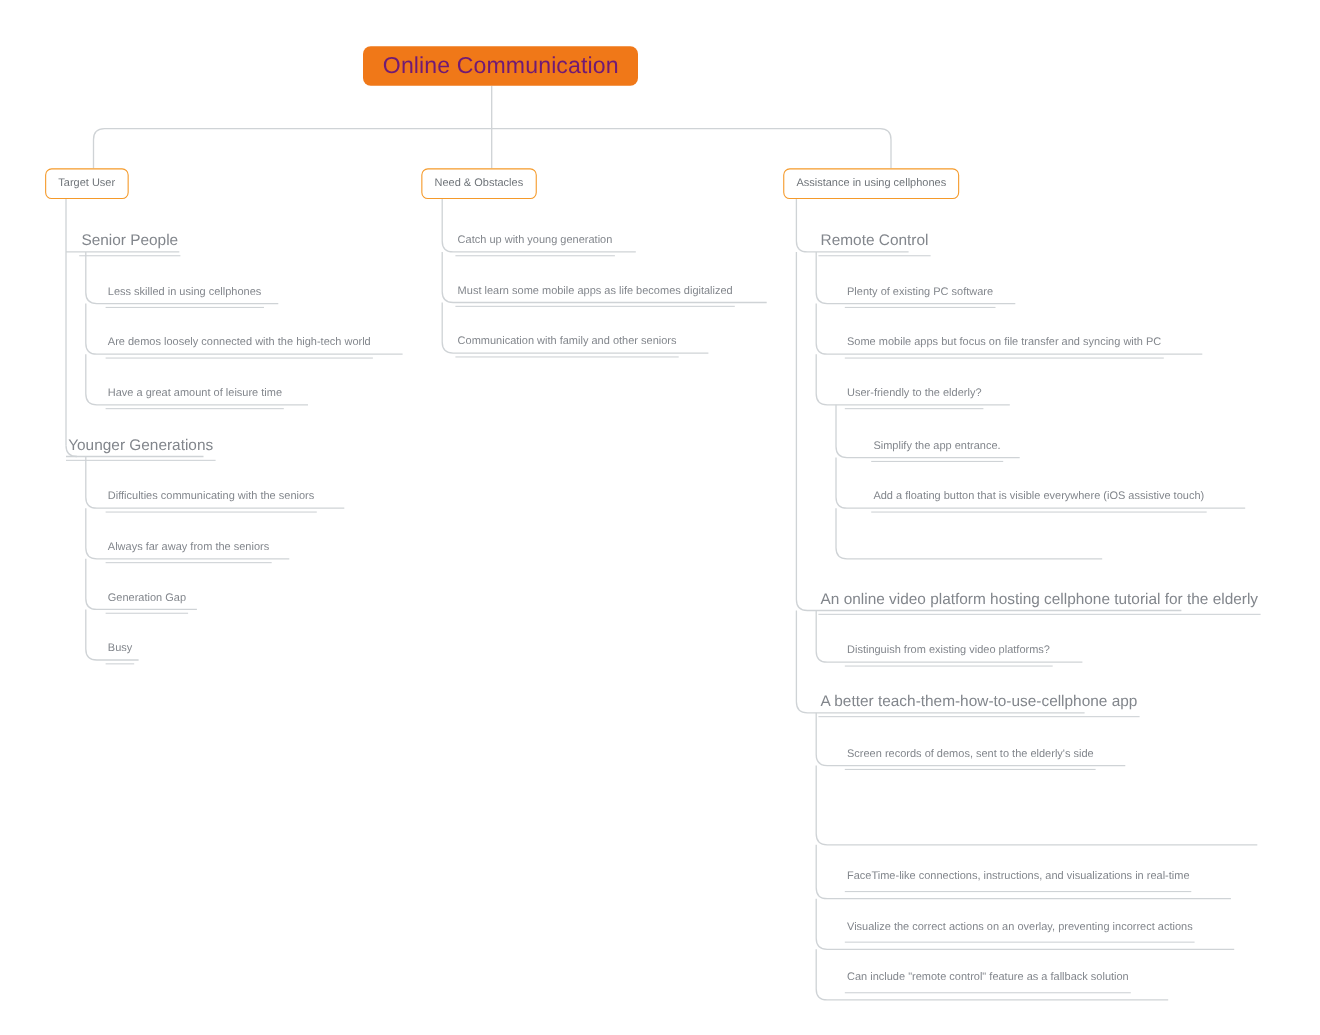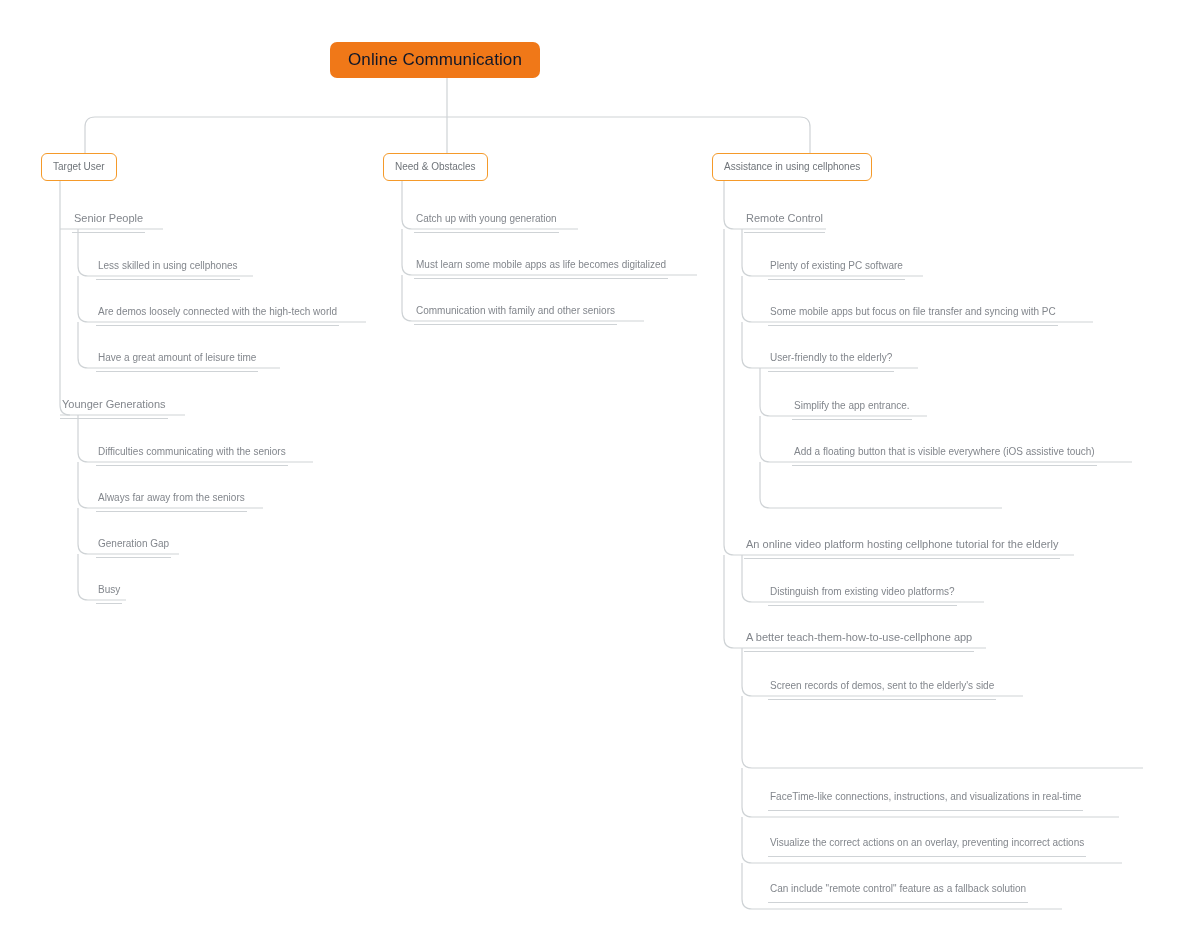--- a/index.html
+++ b/index.html
@@ -30,22 +30,22 @@
   }
   .node {
     position: absolute;
     box-sizing: border-box;
     white-space: nowrap;
   }
   
   .node.root {
     background: #f07818;
     border-radius: 7px;
-    color: #0f172a;
-    font-size: 17px;
+    color: #701a75;
+    font-size: 21px;
     line-height: 36px;
     height: 36px;
     padding: 0 18px;
     letter-spacing: 0.1px;
   }
   
   .node.l1 {
     background: #ffffff;
     border: 1.6px solid #f59a2a;
     border-radius: 6px;
@@ -59,21 +59,21 @@
   .node.u {
     color: #82868c;
     font-size: 10px;
     line-height: 17px;
     padding: 0 2px 5px 2px;
     border-bottom: 1.2px solid #cfd3d6;
   }
   .node.u.wrap {
     white-space: normal;
   }
-  .node.u.d1 { font-size: 11px; }
+  .node.u.d1 { font-size: 14px; }
 </style>
 </head>
 <body>
 
 <div id="canvas">
 
   <svg id="wires" viewBox="0 0 1200 941" xmlns="http://www.w3.org/2000/svg">
     <g fill="none" stroke="#cfd3d6" stroke-width="1.2" stroke-linecap="butt">
 
       <path d="M447,78 L447,117"></path>

